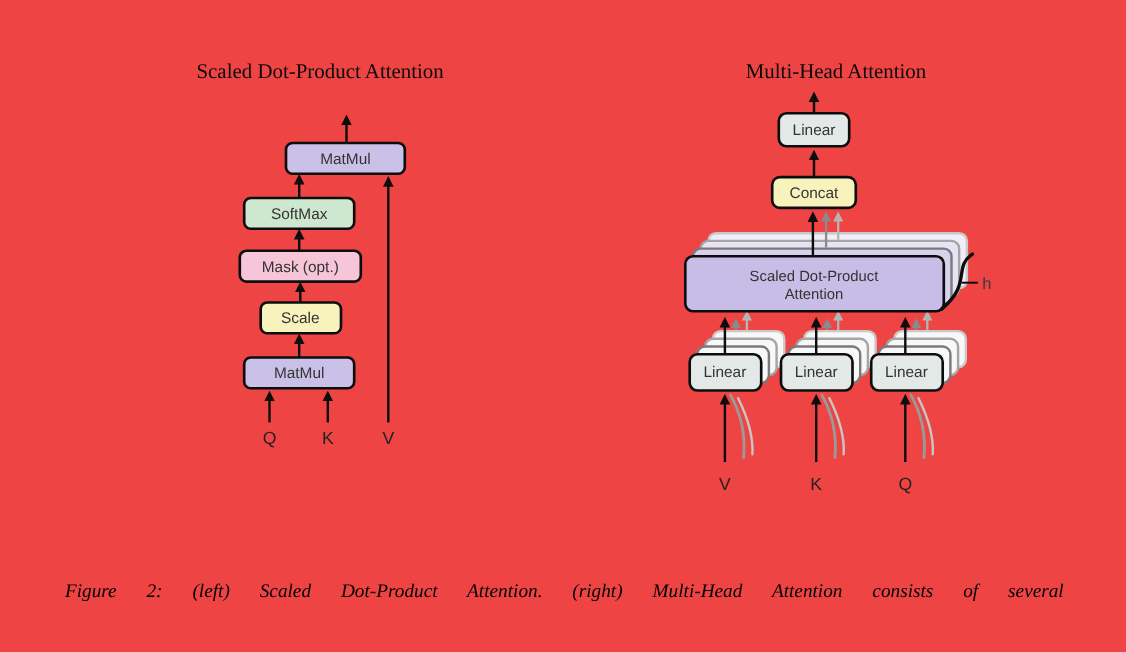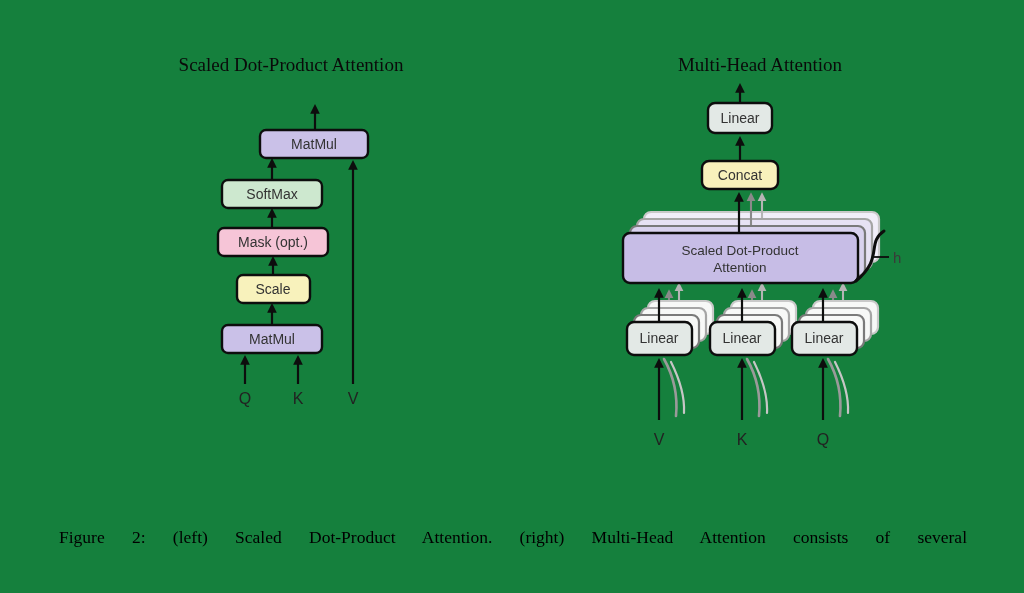--- a/index.html
+++ b/index.html
@@ -1,16 +1,16 @@
 <!DOCTYPE html>
 <html><head>
 <meta charset="utf-8">
 <style>
   html,body{margin:0;padding:0;background:#ffffff;}
-  .page{position:relative;width:1024px;height:593px;background:#15803d;overflow:hidden;}
+  .page{position:relative;width:1024px;height:593px;background:#ef4444;overflow:hidden;}
   svg{position:absolute;left:0;top:0;}
   svg text{font-family:"Liberation Sans","DejaVu Sans",sans-serif;fill:#333;}
   text.box-label{font-size:14px;}
   text.box-label-sm{font-size:13.5px;}
   text.title{font-family:"Liberation Serif","DejaVu Serif",serif;font-size:19px;fill:#0a0a0a;}
   text.io-label{font-size:16px;fill:#222;}
   text.h-label{font-size:15px;fill:#3a3a3a;}
   rect.node{stroke:#0d0d0d;stroke-width:2.4;}
   rect.ghost1{stroke:#7a7a7a;stroke-width:2.2;}
   rect.ghost2{stroke:#a5a5a5;stroke-width:2.2;}
@@ -18,21 +18,21 @@
   line.arrow{stroke:#0d0d0d;stroke-width:2.2;}
   line.arrow-g1{stroke:#8a8a8a;stroke-width:2.1;}
   line.arrow-g2{stroke:#b5b5b5;stroke-width:2.1;}
   path.swoosh1{stroke:#9a9a9a;stroke-width:2.6;fill:none;stroke-linecap:round;}
   path.swoosh2{stroke:#c6c6c6;stroke-width:2.2;fill:none;stroke-linecap:round;}
   path.brace{stroke:#0d0d0d;stroke-width:3;fill:none;stroke-linecap:round;}
   line.tick{stroke:#0d0d0d;stroke-width:1.8;}
   .caption{position:absolute;left:59px;top:526px;width:908px;
     font-family:"Liberation Serif","DejaVu Serif",serif;font-size:17.5px;
     line-height:23px;color:#000;}
-  .cap-l1{text-align:justify;text-align-last:justify;}
+  .cap-l1{text-align:justify;text-align-last:justify;font-style:italic;}
 </style>
 </head>
 <body>
 
 <div class="page">
 
 <svg width="1024" height="470" viewBox="0 0 1024 470">
   <defs>
     <marker id="m-black" viewBox="0 0 10 10" refX="7" refY="5" markerWidth="4.4" markerHeight="4.8" orient="auto">
       <path d="M0 0 L10 5 L0 10 Z" fill="#0d0d0d"></path>

